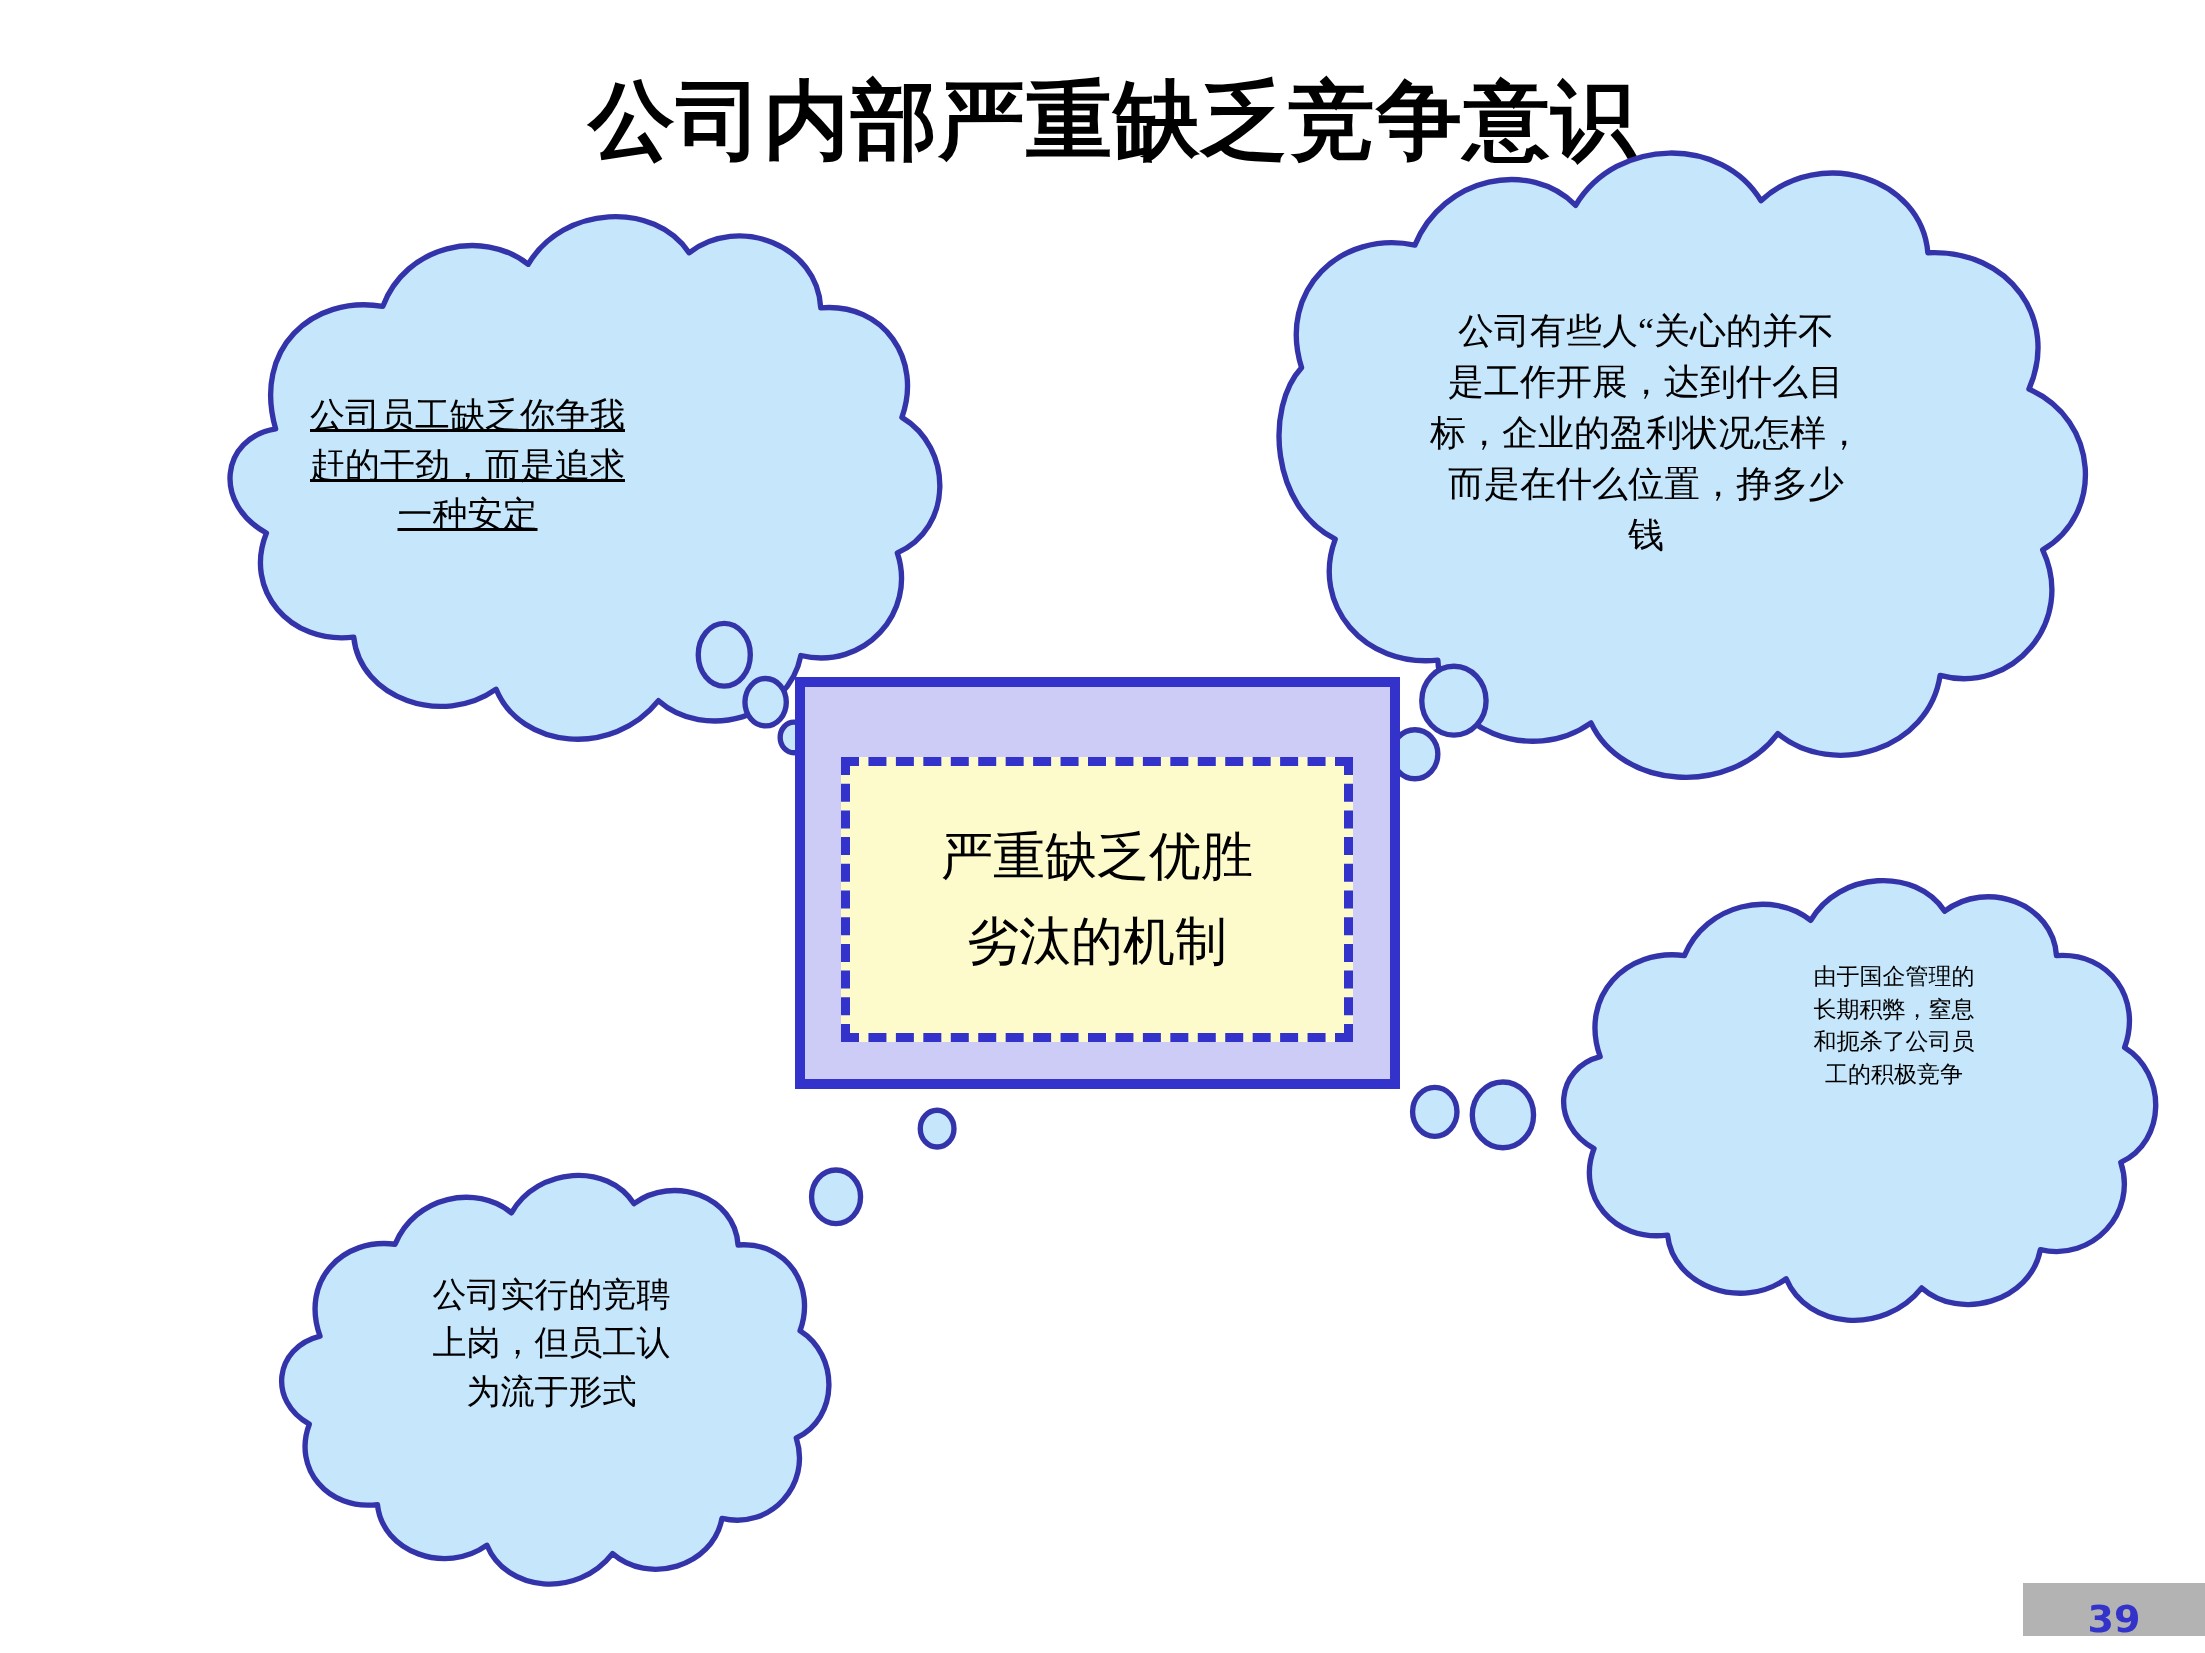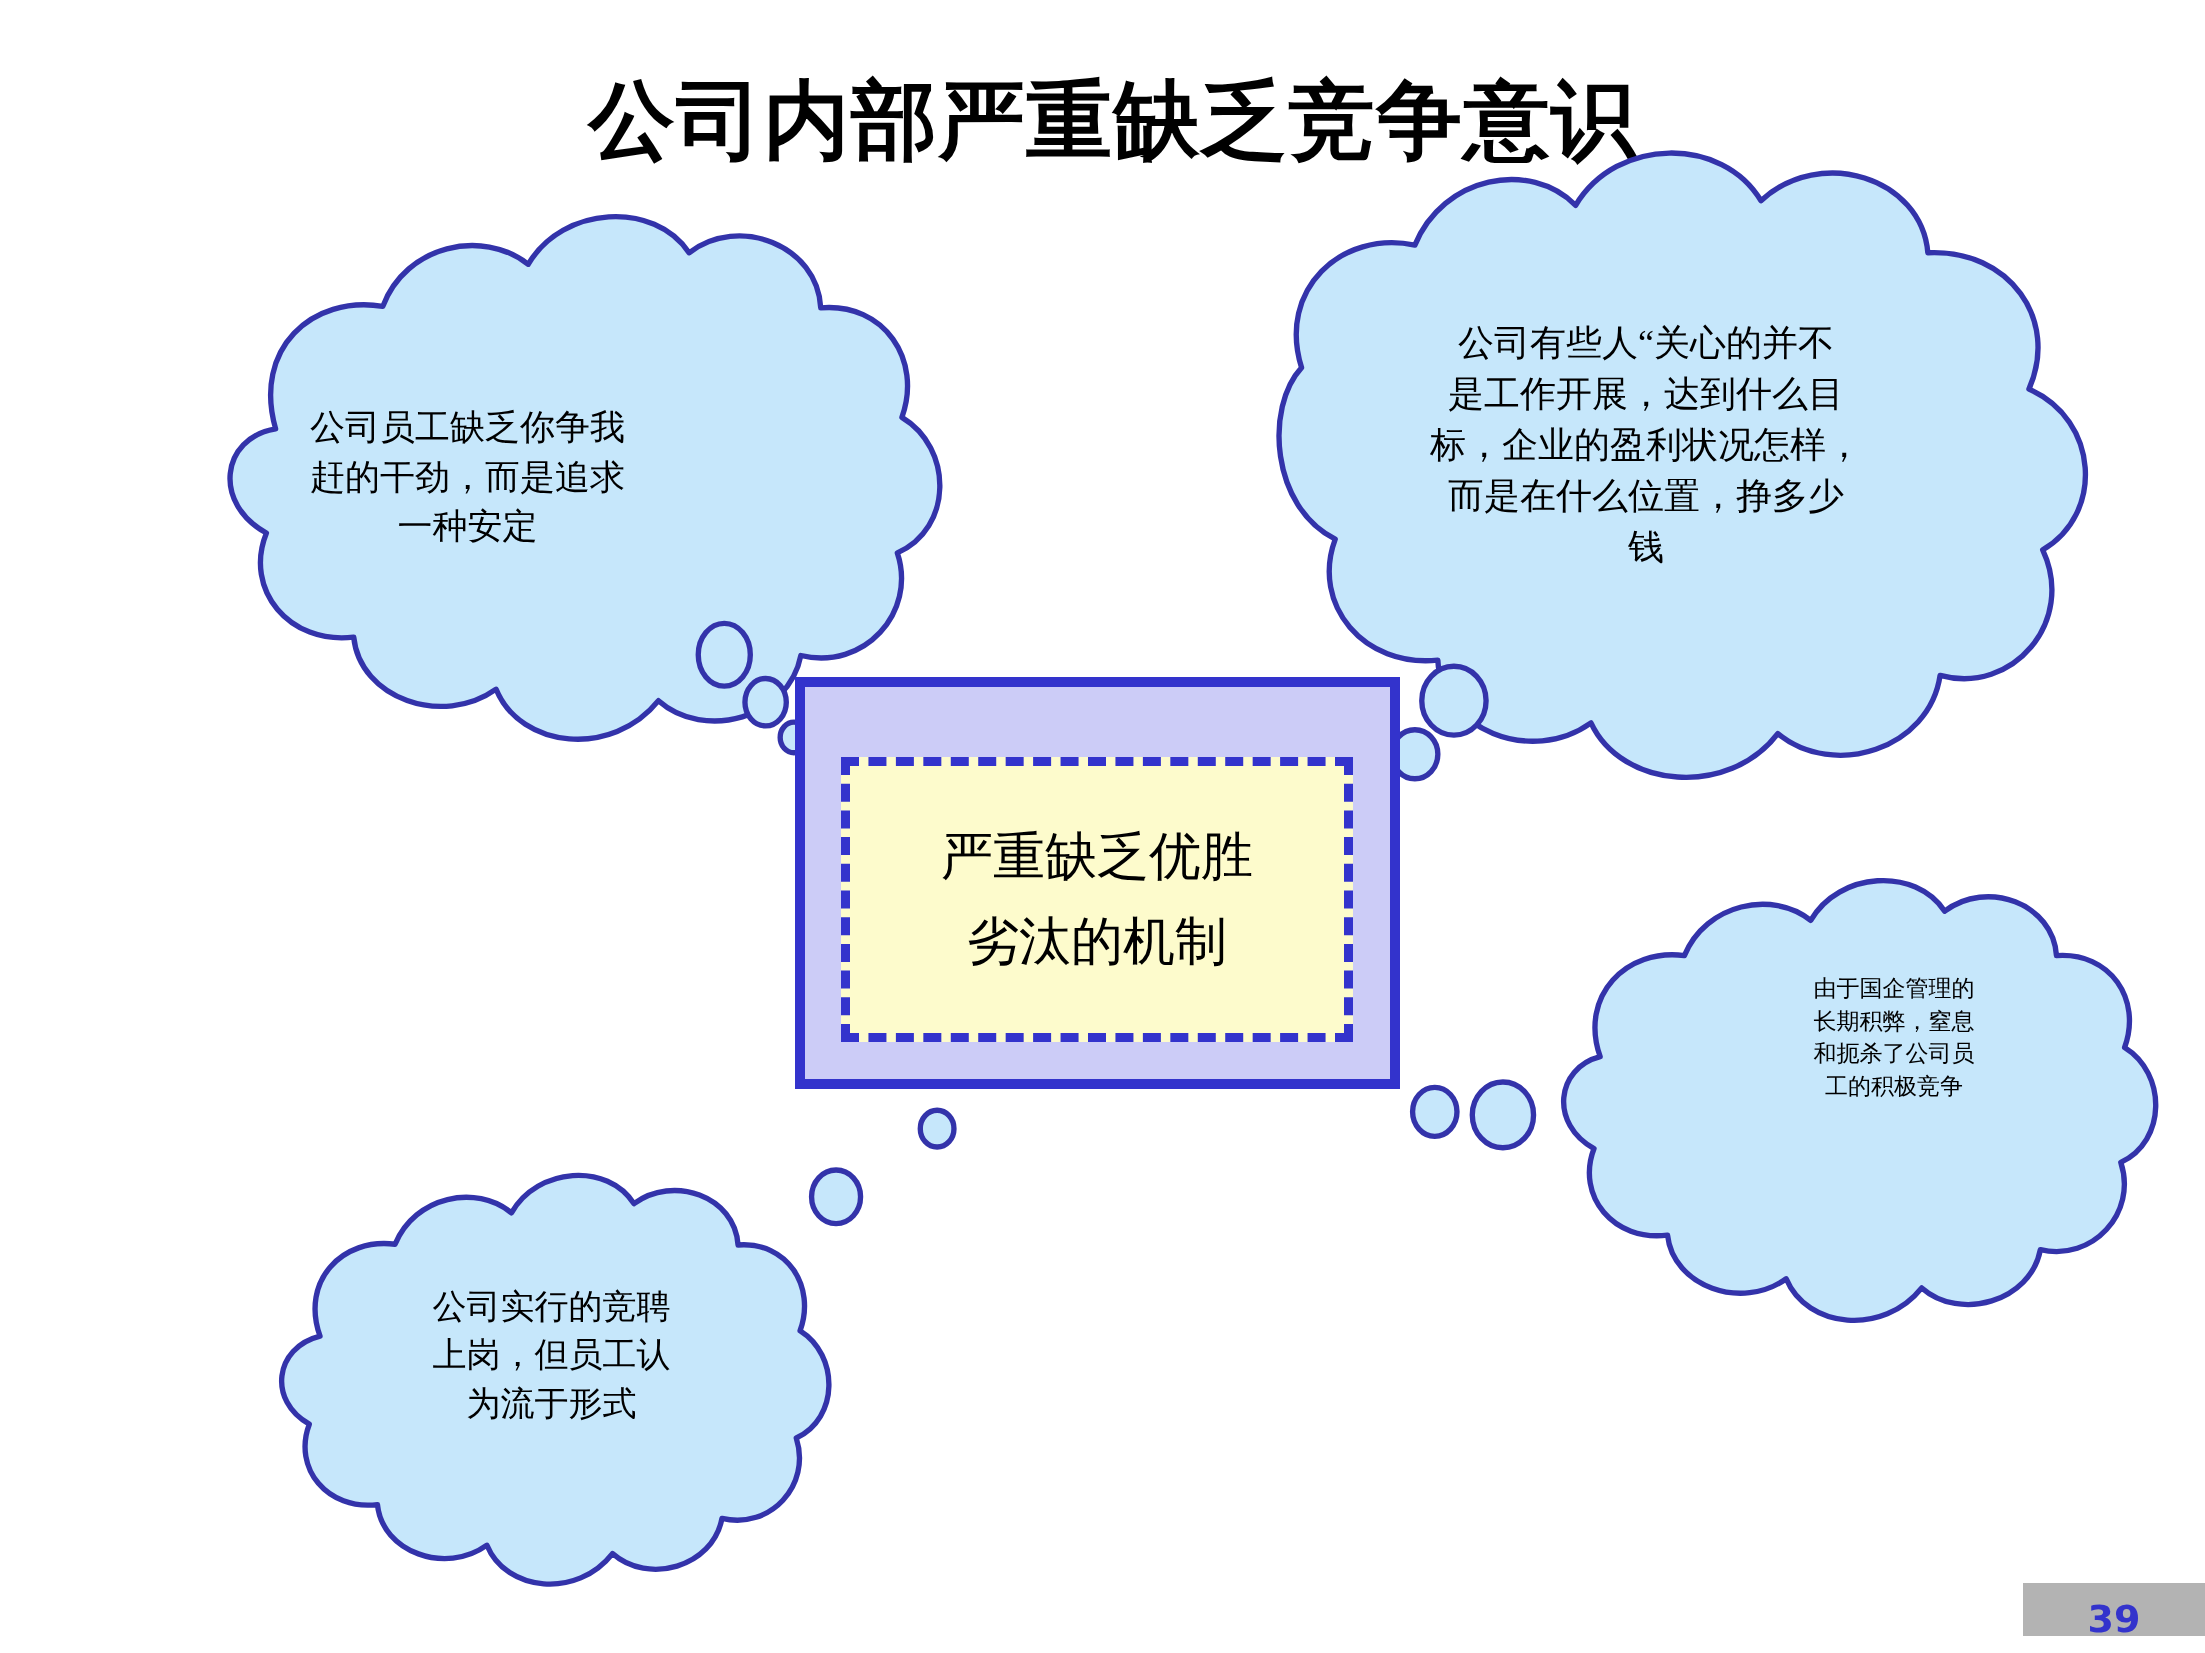--- a/index.html
+++ b/index.html
@@ -44,23 +44,22 @@
 
   
   .cloud-text {
     position: absolute;
     text-align: center;
     color: #000000;
     font-family: "Liberation Serif", "DejaVu Serif", serif;
     font-size: 35px;
     line-height: 1.42;
     white-space: pre-line;
-    margin-top: 12px;
-  }
-  #cloud-text-1 { left: 230px;  top: 391px;  width: 475px; }
+  }
+  #cloud-text-1 { left: 230px;  top: 391px;  width: 475px; text-decoration: underline; }
   #cloud-text-2 { left: 1378px; top: 306px;  width: 536px; font-size: 36px; }
   #cloud-text-3 { left: 1718px; top: 961px; width: 352px; font-size: 23px; }
   #cloud-text-4 { left: 383px;  top: 1271px; width: 337px; font-size: 34px; }
 
   
   #center-box {
     position: absolute;
     left: 795px;
     top: 677px;
     width: 605px;

